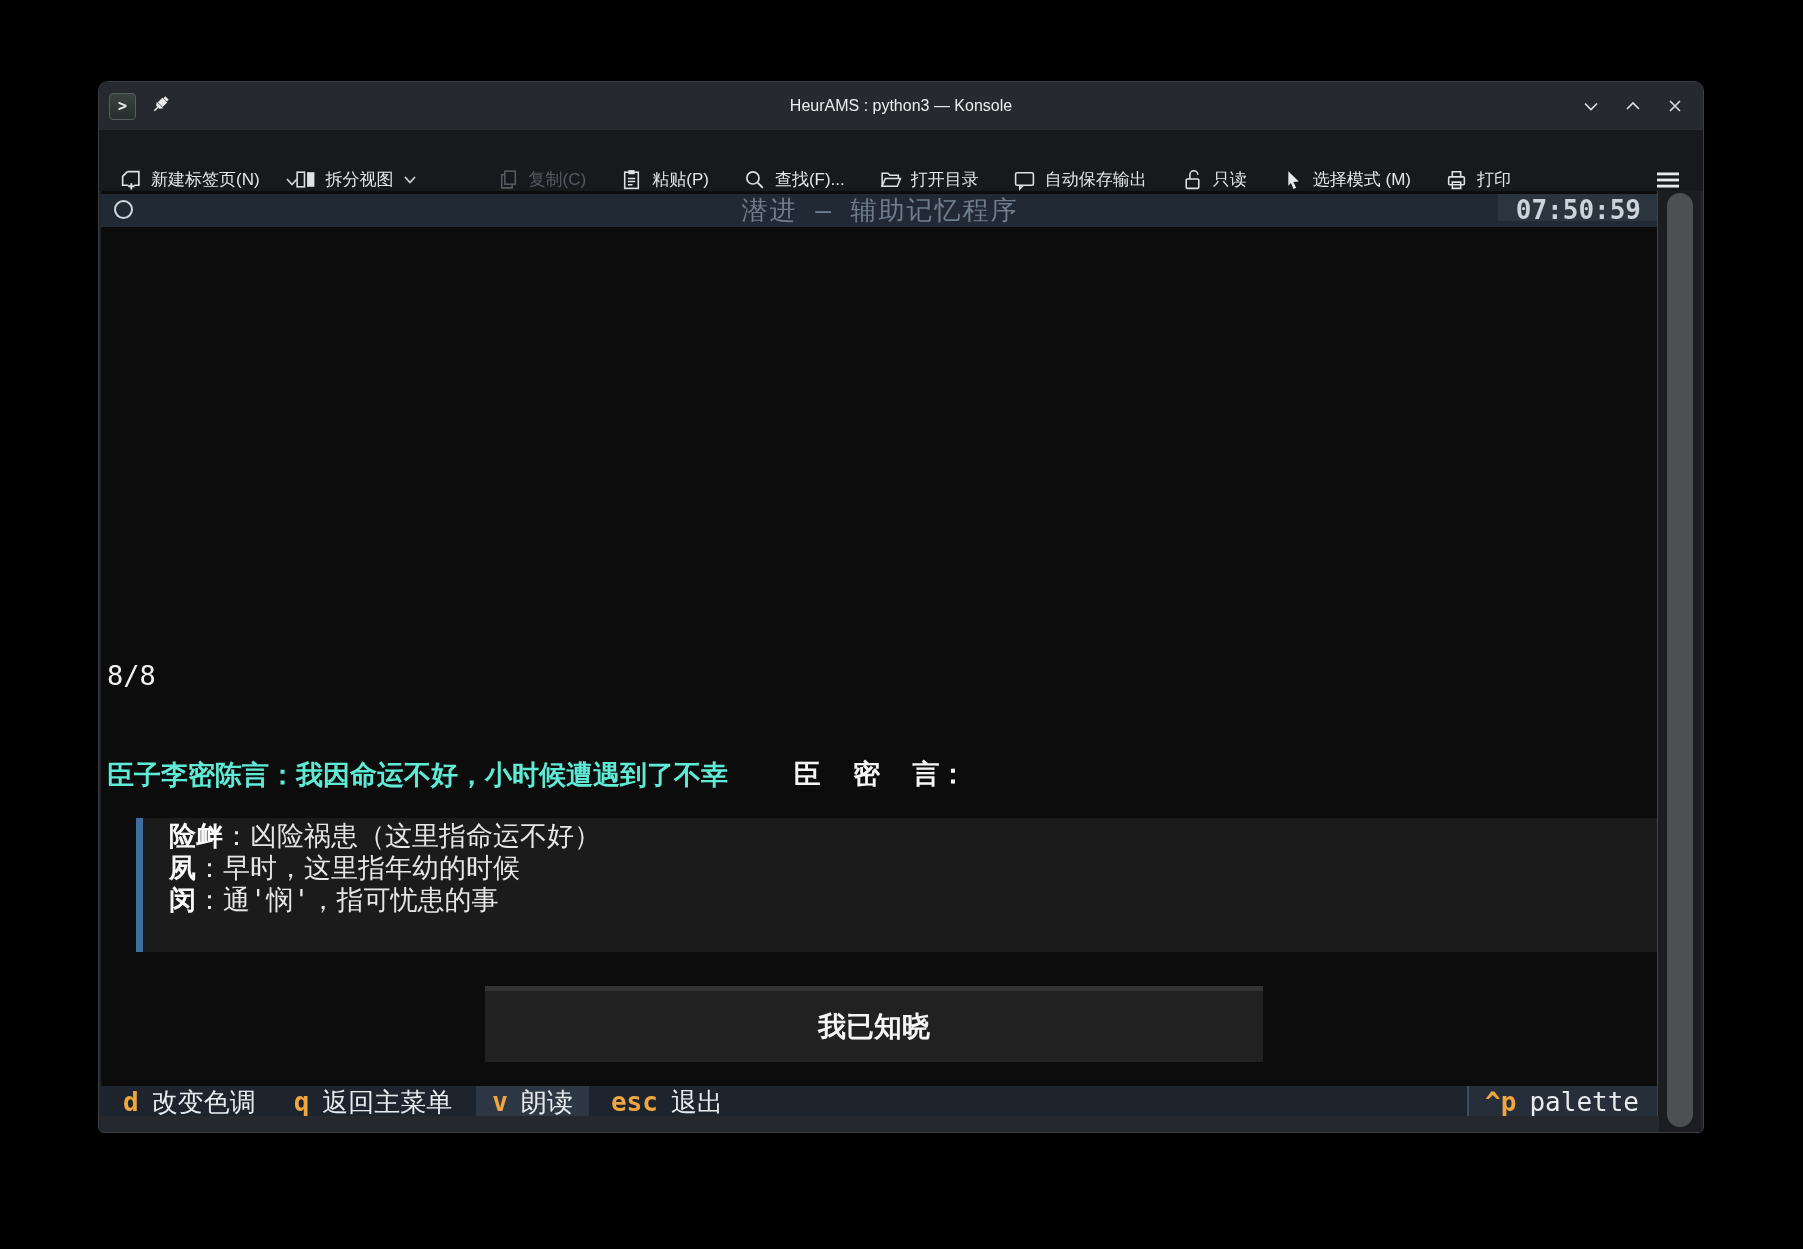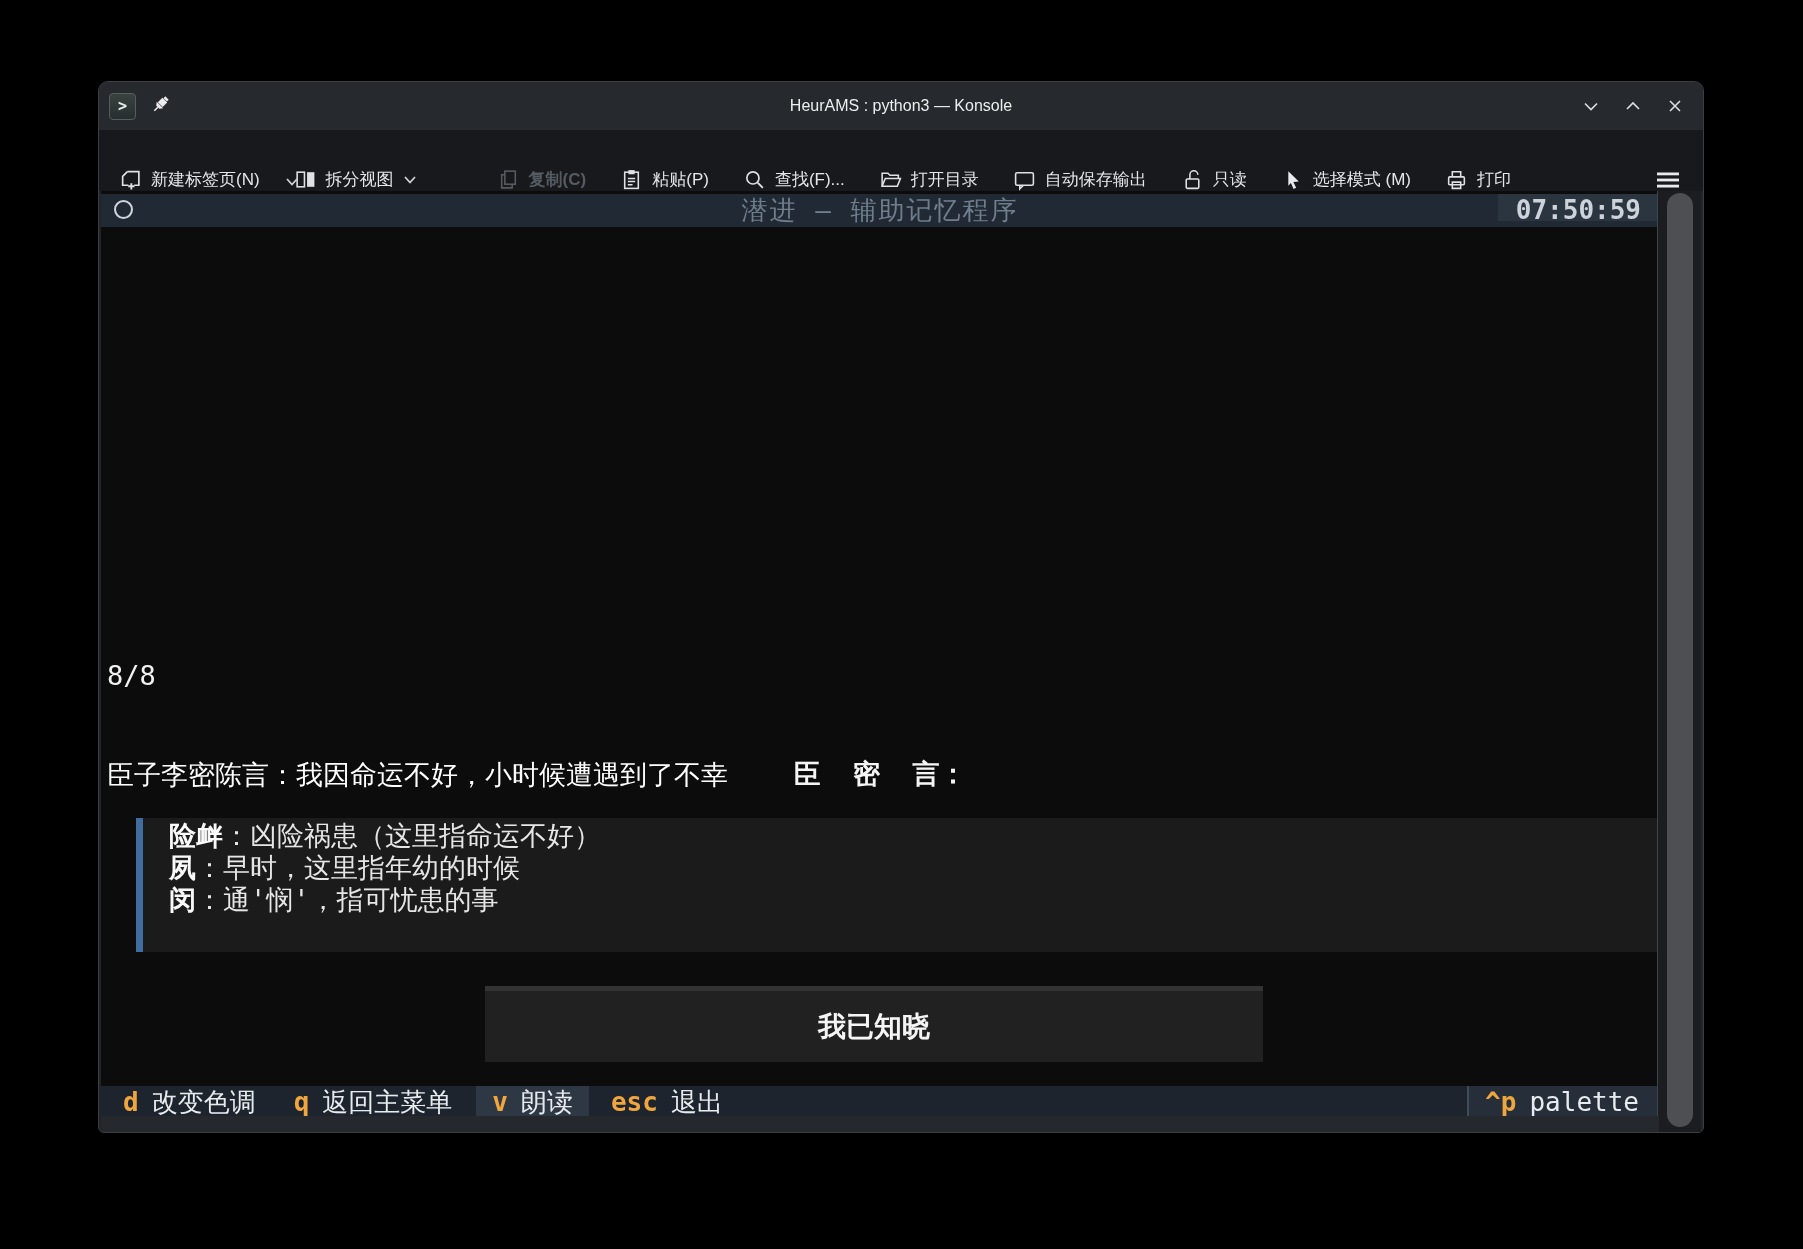--- a/index.html
+++ b/index.html
@@ -24,21 +24,21 @@
               margin-right:18px; z-index:2; }
   .tb-right svg { display:block; }
 
   
   .toolbar { position:relative; height:61px; background:#17191d;
              display:flex; align-items:flex-end; padding:11px 0 0 20px;
              gap:34px; color:#e4e6e8; font-size:17px; white-space:nowrap; }
   .tool { display:flex; align-items:center; gap:9px; }
   .tool svg { display:block; }
   .tool.disabled { color:#565b61; }
-  .ml { margin-left:46px;font-weight:bold; }
+  .ml { margin-left:46px; }
   .tab-menu-arrow { position:absolute; left:186px; top:42px; }
   .burger { margin-left:auto; margin-right:22px; }
 
   
   .terminal { position:absolute; left:2px; top:109px; width:1558px; height:927px;
               background:#0c0c0c; overflow:hidden;
               font-family:"DejaVu Sans Mono", monospace; color:#e8e8e8; }
 
   .tui-header { position:absolute; left:0; top:3px; right:0; height:33px;
                 background:#212a34; display:flex; align-items:center; }
@@ -46,21 +46,21 @@
                 border:2px solid #cfd6dd; border-radius:50%; }
   .hdr-title { position:absolute; left:0; right:0; text-align:center;
                color:#6f7d8c; font-size:26px; letter-spacing:2px; }
   .hdr-clock { position:absolute; right:0; top:0; height:27px; line-height:33px;
                background:#2b3540; padding:0 18px; color:#ccd3db;
                font-size:26px; font-weight:bold; }
 
   .progress-block { position:absolute; left:6px; top:402px; font-size:27px;
                     line-height:33px; white-space:pre; }
   .progress-num { color:#f2f2f2; }
-  .hint-line { color:#ffffff; }
+  .hint-line { color:#5eead4;font-weight:bold; }
 
   .verse { position:absolute; left:0; right:0; top:500px; text-align:center;
            font-weight:bold; color:#f5f5f5; font-size:27px; line-height:33px;
            white-space:pre; }
 
   .note-box { position:absolute; left:35px; top:627px; width:1680px; height:134px;
               background:#1b1b1b; border-left:7px solid #3e6d9e;
               padding:2px 0 0 26px; font-size:27px; line-height:32px;
               color:#e6e6e6; }
   .note-term { font-weight:bold; color:#fafafa; }

